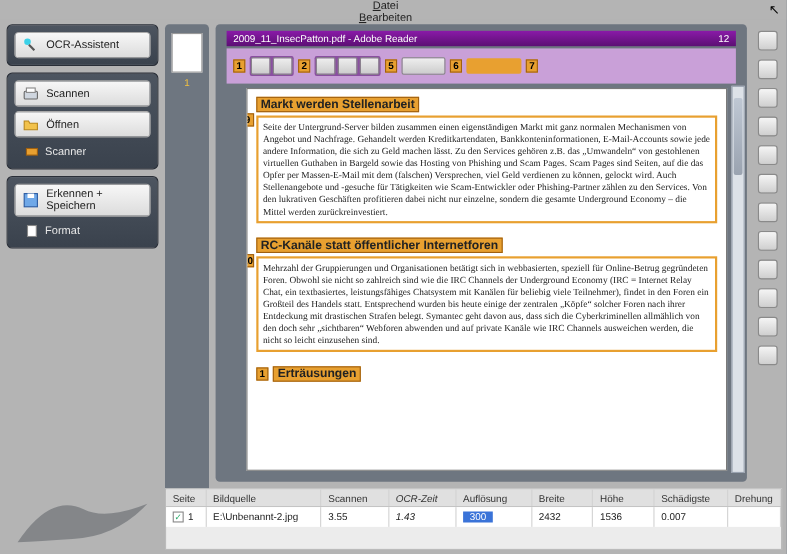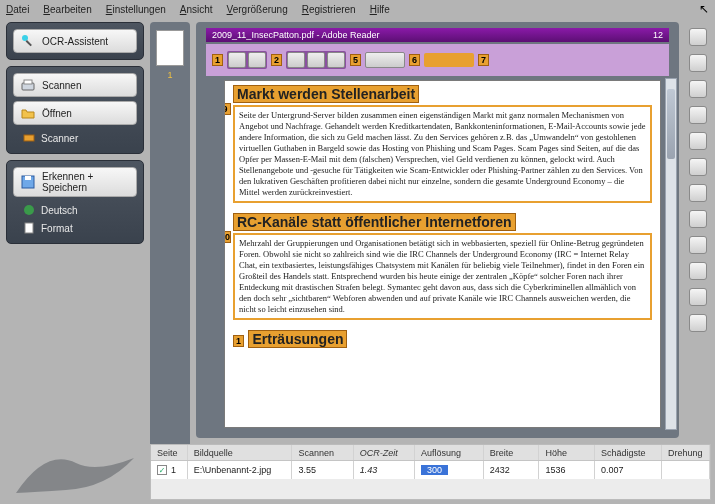--- a/index.html
+++ b/index.html
@@ -1,18 +1,18 @@
 <!DOCTYPE html>
 <html><head>
 <meta charset="utf-8">
 <style>
 * { box-sizing: border-box; margin: 0; padding: 0; font-family: Tahoma, Arial, sans-serif; }
 html, body { width: 715px; height: 504px; overflow: hidden; background: #b4b4b4; }
 
-.menubar { height: 18px; background: #b4b4b4; display: flex; align-items: center; padding: 0 6px; font-size: 10px; color: #222; }
+.menubar { height: 18px; background: #b4b4b4; display: flex; align-items: center; padding: 0 6px; font-size: 10px; color: #222; flex-direction: column; }
 .menubar span { margin-right: 14px; cursor: default; }
 .menubar span:first-letter { text-decoration: underline; }
 
 .app { position: relative; width: 715px; height: 486px; }
 
 .sidebar { position: absolute; left: 6px; top: 4px; width: 138px; }
 .panel { background: linear-gradient(#4d5560,#3a424d); border: 1px solid #2a2f38; border-radius: 5px; padding: 6px; margin-bottom: 6px; }
 .btn { display: flex; align-items: center; background: linear-gradient(#f7f7f7,#dcdcdc); border: 1px solid #aaa; border-radius: 4px; padding: 3px 6px; font-size: 10px; color: #222; margin-bottom: 4px; cursor: default; }
 .btn:last-child { margin-bottom: 0; }
 .btn .ic { width: 16px; height: 16px; margin-right: 6px; display: flex; align-items: center; justify-content: center; }
@@ -28,21 +28,21 @@
 .main { position: absolute; left: 196px; top: 4px; right: 36px; bottom: 66px; background: #6e7680; border-radius: 4px; overflow: hidden; }
 .doc-title { position: absolute; left: 10px; top: 6px; right: 10px; height: 14px; background: linear-gradient(#8a1aa8,#5c0f74); color: #fff; font-size: 9px; line-height: 14px; padding: 0 6px; display: flex; justify-content: space-between; }
 .doc-toolbar { position: absolute; left: 10px; top: 22px; right: 10px; height: 32px; background: #c9a0d8; display: flex; align-items: center; padding: 2px 6px; gap: 4px; }
 .tool { width: 18px; height: 16px; background: linear-gradient(#eee,#ccc); border: 1px solid #888; border-radius: 2px; }
 .toolgroup { display:flex; gap:2px; padding:1px; background:#8a50a0; border-radius:2px;}
 .orange-pill { background: #e8a030; height: 14px; border-radius: 2px; display: inline-block; }
 .pill-num { position: absolute; background:#e8a030; color:#000; font-size:9px; font-weight:bold; padding:0 2px; border:1px solid #a06010; }
 
 .page { position: absolute; left: 28px; top: 58px; right: 18px; bottom: 10px; background: #fff; border: 1px solid #7a7a7a; overflow: hidden; }
 .page-inner { position: absolute; left: 8px; top: 4px; right: 8px; bottom: 4px; }
-.hlabel { display: inline-block; background: #e8a030; border: 1px solid #a06010; color: #222; font-size: 14px; padding: 0 3px; font-weight: bold; }
+.hlabel { display: inline-block; background: #e8a030; border: 1px solid #a06010; color: #222; font-size: 11px; padding: 0 3px; font-weight: bold; }
 .zone { border: 2px solid #e8a030; background: #fff; margin-top: 2px; padding: 3px 4px; font-size: 8.5px; line-height: 11px; color: #222; font-family: "Times New Roman", serif; }
 .zone-num { position:absolute; margin-left:-14px; margin-top:-2px; background:#e8a030; color:#000; font-size:9px; font-weight:bold; width:12px; text-align:center; border:1px solid #a06010;}
 .gap { height: 10px; }
 
 .vscroll { position: absolute; right: 2px; top: 56px; bottom: 8px; width: 12px; background: #dde2e8; border: 1px solid #9aa3b0; }
 .vscroll .thumb-s { position: absolute; left: 1px; right: 1px; top: 10px; height: 70px; background: linear-gradient(#bfc8d4,#9aa3b0); border-radius: 2px; }
 
 .rightbar { position: absolute; right: 4px; top: 4px; width: 26px; bottom: 66px; display: flex; flex-direction: column; align-items: center; gap: 8px; padding-top: 6px; }
 .ricon { width: 18px; height: 18px; background: linear-gradient(#f5f5f5,#cfcfcf); border: 1px solid #8a8a8a; border-radius: 3px; cursor: default; }
 
@@ -113,26 +113,20 @@
         <span class="ic">
             <svg width="16" height="16">
               <rect x="2" y="2" width="12" height="12" fill="#6fa8e8" stroke="#2a5aa0"></rect>
               <rect x="5" y="2" width="6" height="4" fill="#fff"></rect>
             </svg>
           </span>
         <span>Erkennen + Speichern</span>
       </div>
       <div class="sub">
         <span class="ic"><svg width="12" height="12">
-              <circle cx="6" cy="6" r="5" fill="#3a9a4a"></circle>
-            </svg></span>
-        <span>Deutsch</span>
-      </div>
-      <div class="sub">
-        <span class="ic"><svg width="12" height="12">
               <rect x="2" y="1" width="8" height="10" fill="#fff" stroke="#888"></rect>
             </svg></span>
         <span>Format</span>
       </div>
     </div>
   </div>
 
   <svg class="eagle" viewBox="0 0 138 60">
       <path d="M10 55 Q40 10 70 25 Q90 35 128 20 Q100 50 60 52 Q30 54 10 55 Z" fill="#2c333c"></path>
     </svg>

